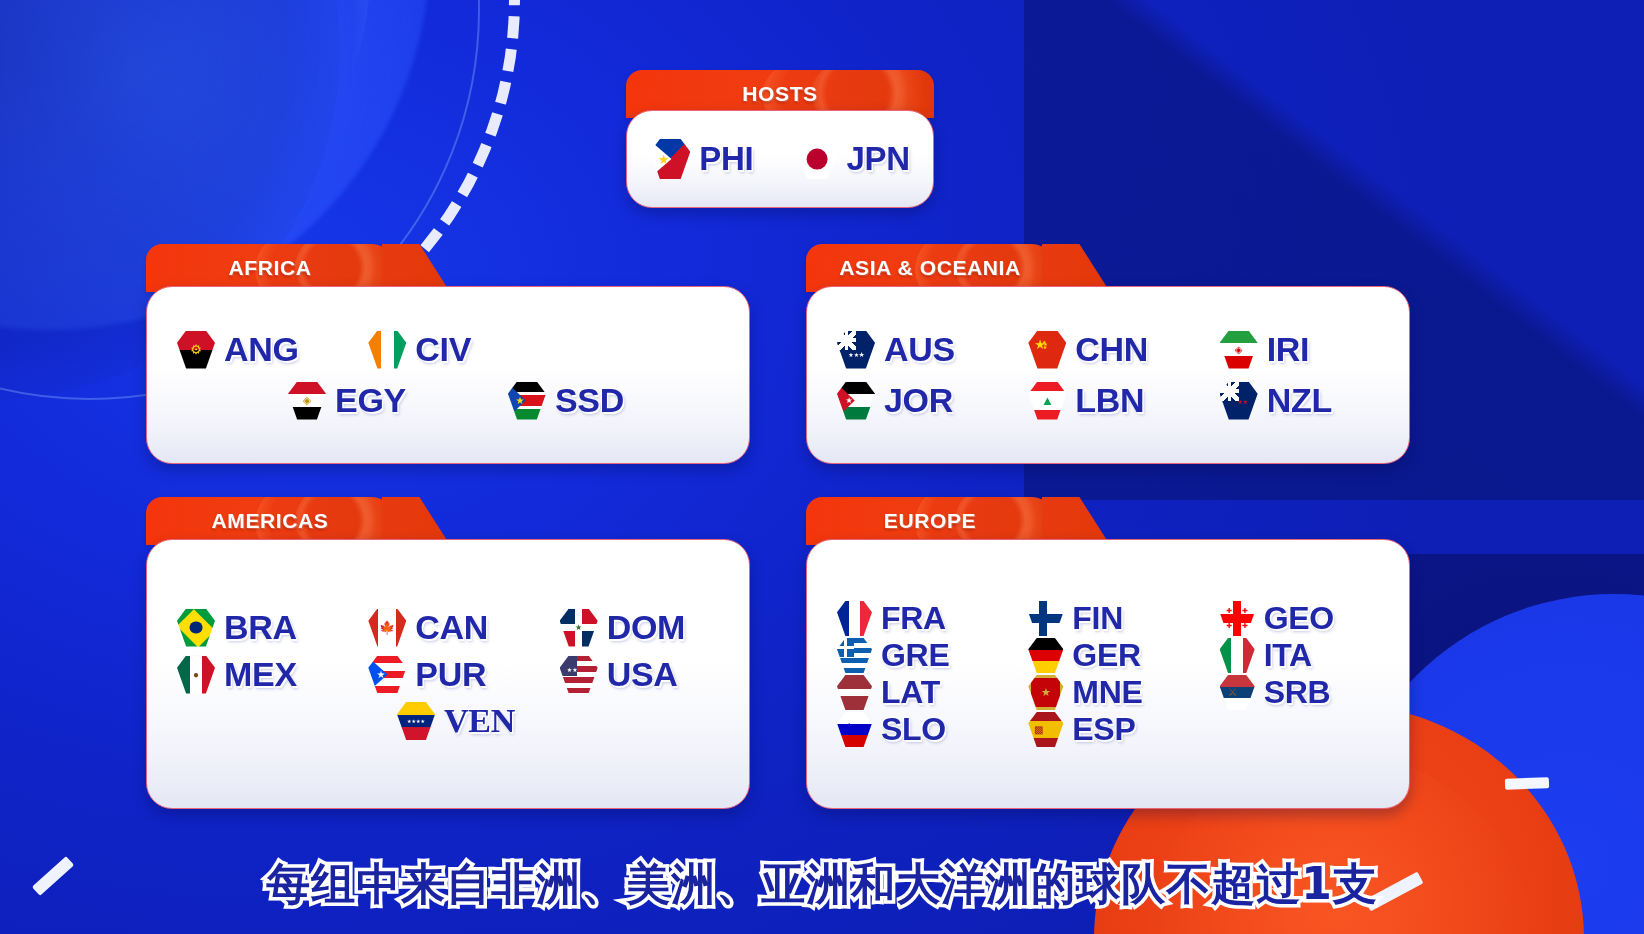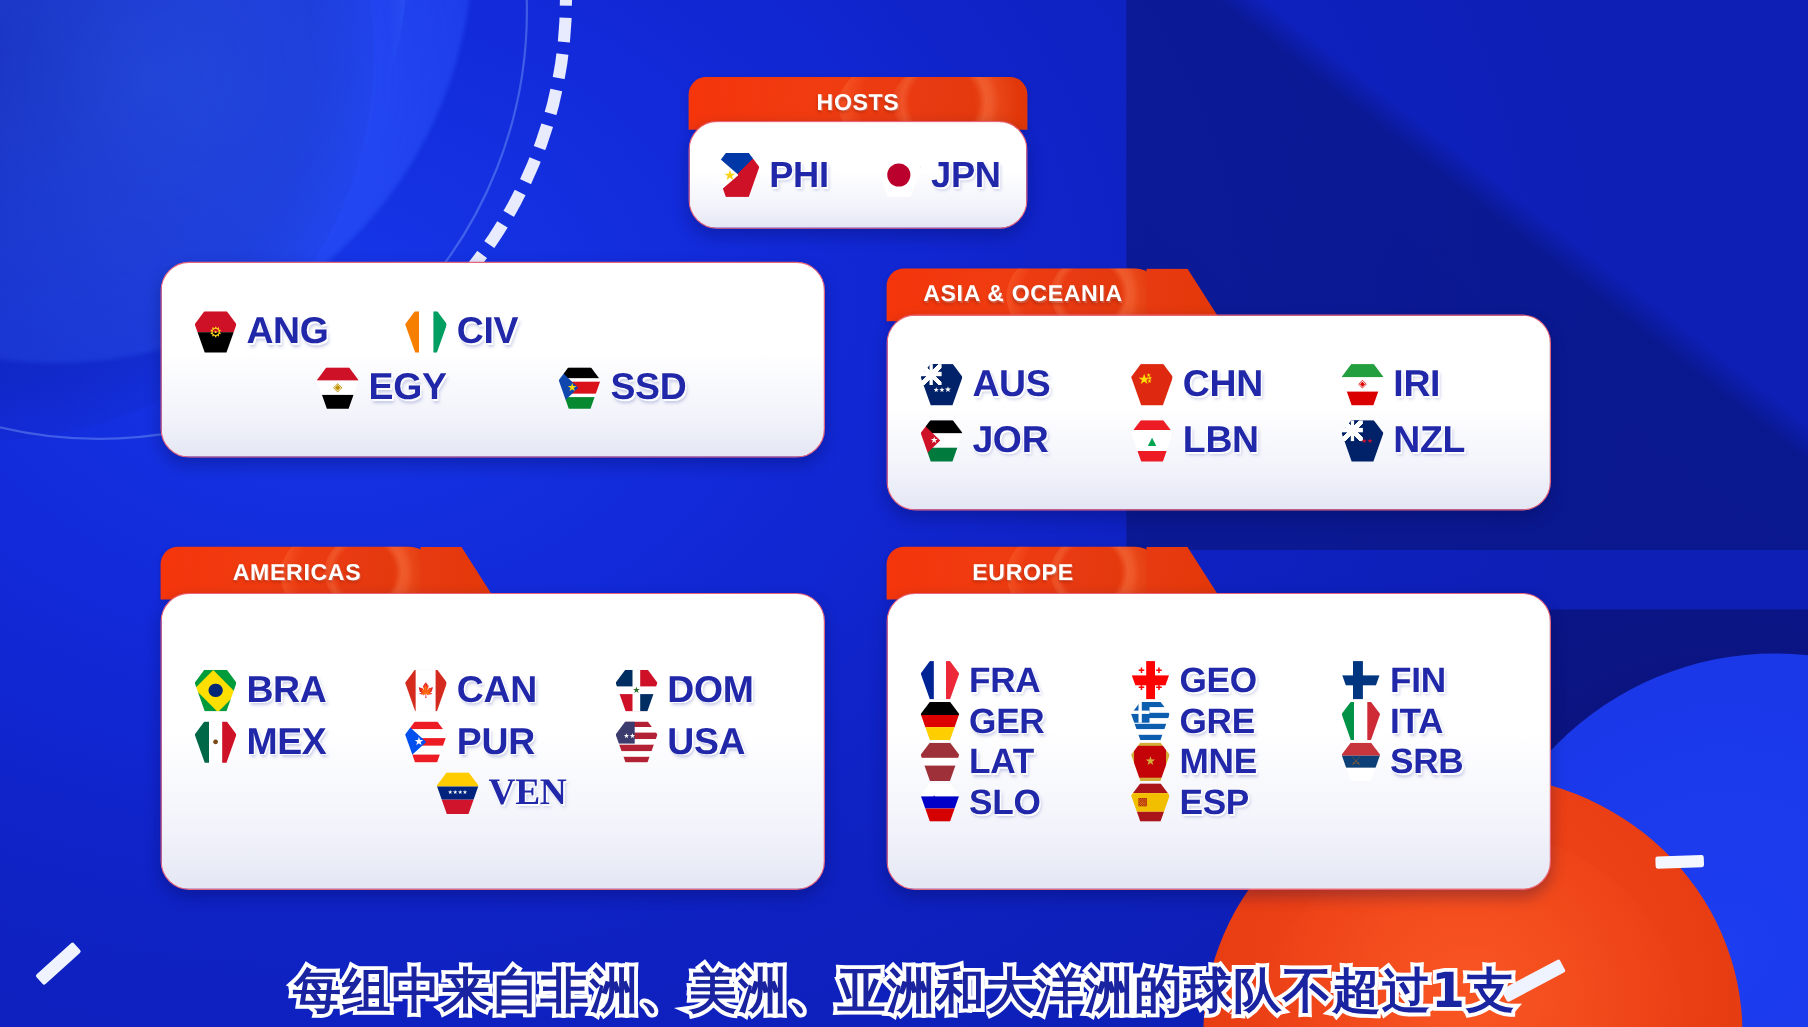--- a/index.html
+++ b/index.html
@@ -225,21 +225,21 @@
   #europe-panel .code { font-size: 32px; }
   #europe-panel .badge { width: 35px; height: 35px; }
   #americas-panel .grid3 { row-gap: 8px; }
 
   
   .row-center { display: flex; justify-content: center; gap: 86px; width: 100%; }
 
   
   #caption {
     position: absolute;
-    left: 0; right: 0; bottom: 4px;
+    left: 0; right: 0; bottom: 20px;
     text-align: center;
     font-size: 44px;
     font-weight: 700;
     color: #1a23a0;
     letter-spacing: 1px;
     -webkit-text-stroke: 7px #ffffff;
     paint-order: stroke fill;
     font-family: "DejaVu Sans", sans-serif;
   }
 </style>
@@ -284,20 +284,23 @@
               <div style="position:absolute;inset:0;background:#fff"></div>
      <div style="position:absolute;left:50%;top:50%;width:52%;height:52%;transform:translate(-50%,-50%);border-radius:50%;background:#bc002d"></div>
             </span>
             <span class="code">JPN</span>
           </div>
         </div>
     </div>
   </div>
 
   <div class="panel quad" id="africa-panel">
+    <div class="tab">
+      <span class="tab-label">AFRICA</span>
+    </div>
     <div class="tab-tail"></div>
     <div class="card">
       <div class="grid3">
           <div class="cell">
             <span class="badge">
               <div class="fl">
                 <div style="background:#ce1126"></div>
                 <div style="background:#000"></div>
               </div>
      <div class="emb" style="font-size:13px;color:#f9d616">⚙</div>
@@ -538,66 +541,66 @@
                 <div style="background:#002395"></div>
                 <div style="background:#fff"></div>
                 <div style="background:#ed2939"></div>
               </div>
             </span>
             <span class="code">FRA</span>
           </div>
           <div class="cell">
             <span class="badge">
               <div style="position:absolute;inset:0;background:#fff"></div>
+     <div style="position:absolute;left:0;top:38%;width:100%;height:24%;background:#003580"></div>
+     <div style="position:absolute;left:30%;top:0;width:24%;height:100%;background:#003580"></div>
+            </span>
+            <span class="code">FIN</span>
+          </div>
+          <div class="cell">
+            <span class="badge">
+              <div style="position:absolute;inset:0;background:#fff"></div>
      <div style="position:absolute;left:0;top:38%;width:100%;height:24%;background:#ff0000"></div>
      <div style="position:absolute;left:38%;top:0;width:24%;height:100%;background:#ff0000"></div>
      <div class="emb" style="left:-46%;top:-44%;font-size:7px;color:#ff0000">✚</div>
      <div class="emb" style="left:44%;top:-44%;font-size:7px;color:#ff0000">✚</div>
      <div class="emb" style="left:-46%;top:42%;font-size:7px;color:#ff0000">✚</div>
      <div class="emb" style="left:44%;top:42%;font-size:7px;color:#ff0000">✚</div>
             </span>
             <span class="code">GEO</span>
           </div>
           <div class="cell">
             <span class="badge">
-              <div style="position:absolute;inset:0;background:#fff"></div>
-     <div style="position:absolute;left:0;top:38%;width:100%;height:24%;background:#003580"></div>
-     <div style="position:absolute;left:30%;top:0;width:24%;height:100%;background:#003580"></div>
-            </span>
-            <span class="code">FIN</span>
+              <div class="fl">
+                <div style="background:#0d5eaf"></div>
+                <div style="background:#fff"></div>
+                <div style="background:#0d5eaf"></div>
+                <div style="background:#fff"></div>
+                <div style="background:#0d5eaf"></div>
+                <div style="background:#fff"></div>
+                <div style="background:#0d5eaf"></div>
+              </div>
+     <div style="position:absolute;left:0;top:0;width:48%;height:54%;background:#0d5eaf"></div>
+     <div style="position:absolute;left:0;top:22%;width:48%;height:10%;background:#fff"></div>
+     <div style="position:absolute;left:19%;top:0;width:10%;height:54%;background:#fff"></div>
+            </span>
+            <span class="code">GRE</span>
           </div>
           <div class="cell">
             <span class="badge">
               <div class="fl">
                 <div style="background:#000"></div>
                 <div style="background:#dd0000"></div>
                 <div style="background:#ffce00"></div>
               </div>
             </span>
             <span class="code">GER</span>
           </div>
           <div class="cell">
             <span class="badge">
-              <div class="fl">
-                <div style="background:#0d5eaf"></div>
-                <div style="background:#fff"></div>
-                <div style="background:#0d5eaf"></div>
-                <div style="background:#fff"></div>
-                <div style="background:#0d5eaf"></div>
-                <div style="background:#fff"></div>
-                <div style="background:#0d5eaf"></div>
-              </div>
-     <div style="position:absolute;left:0;top:0;width:48%;height:54%;background:#0d5eaf"></div>
-     <div style="position:absolute;left:0;top:22%;width:48%;height:10%;background:#fff"></div>
-     <div style="position:absolute;left:19%;top:0;width:10%;height:54%;background:#fff"></div>
-            </span>
-            <span class="code">GRE</span>
-          </div>
-          <div class="cell">
-            <span class="badge">
               <div class="flv">
                 <div style="background:#009246"></div>
                 <div style="background:#fff"></div>
                 <div style="background:#ce2b37"></div>
               </div>
             </span>
             <span class="code">ITA</span>
           </div>
           <div class="cell">
             <span class="badge">

